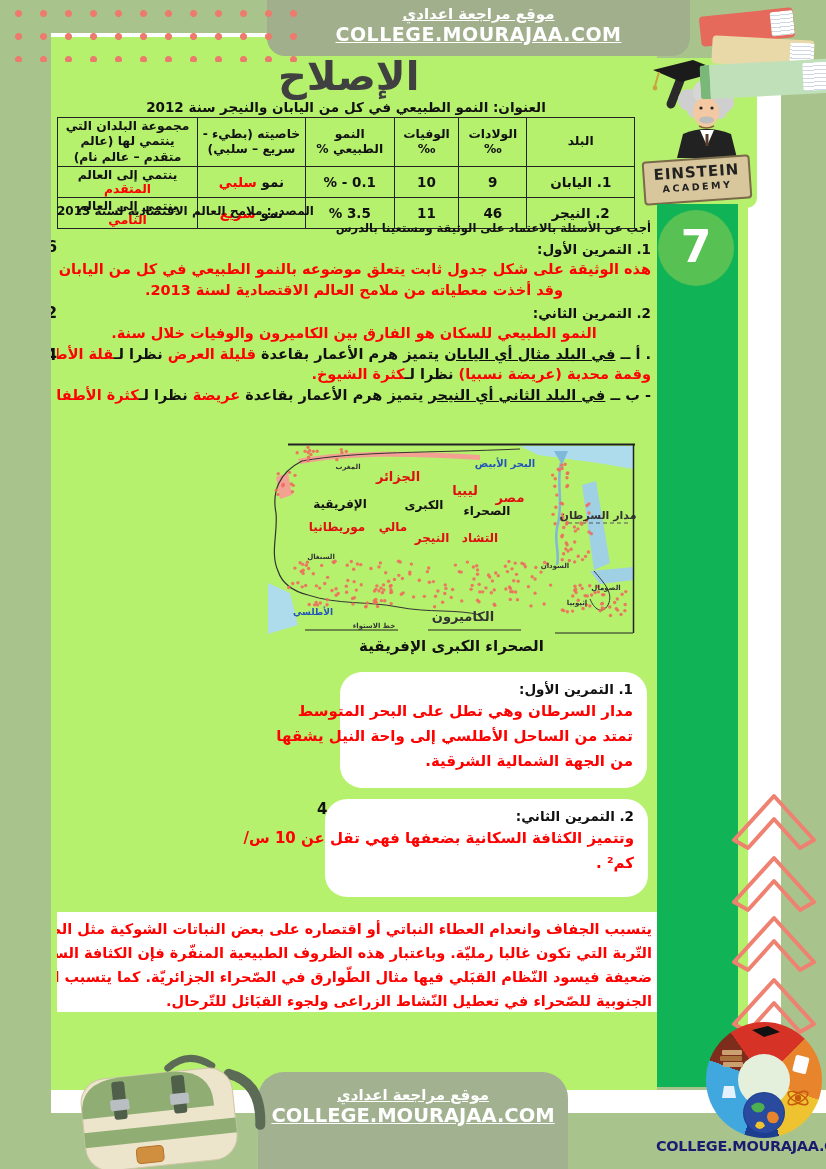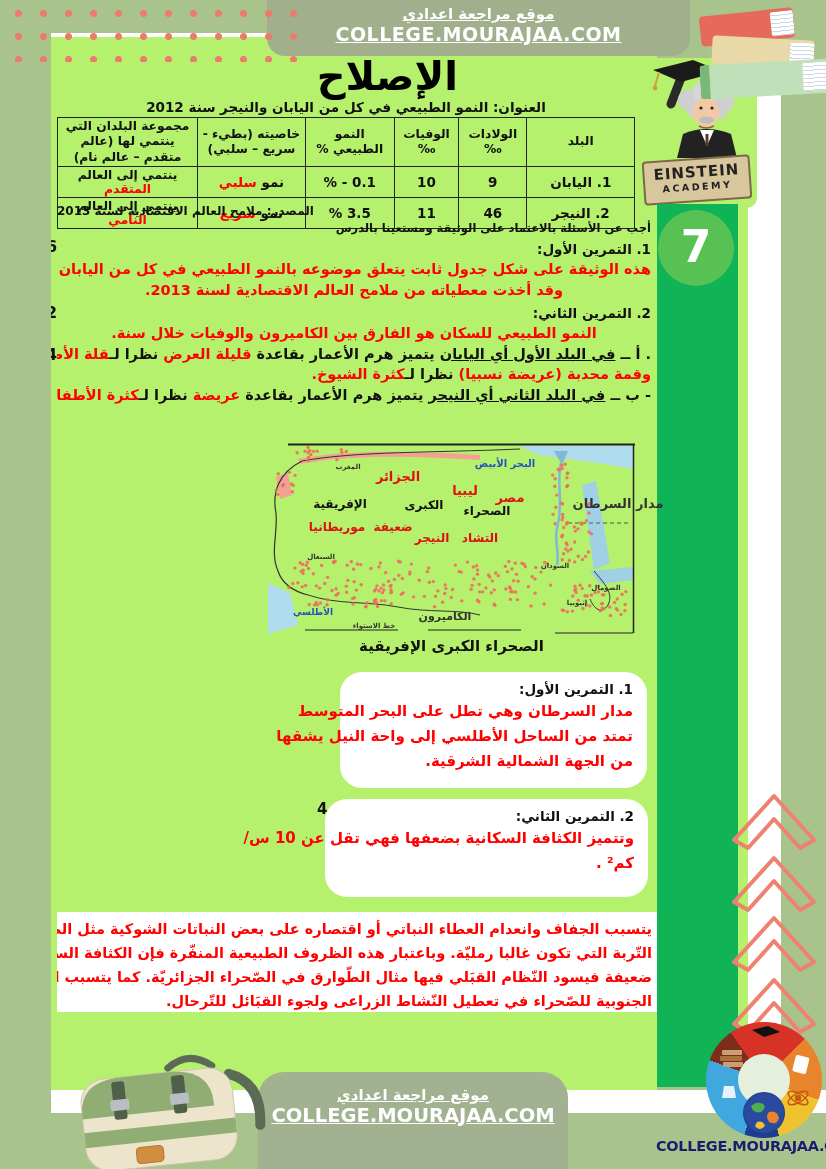--- a/index.html
+++ b/index.html
@@ -15,21 +15,21 @@
      background-size:25px 23px;background-position:6px 2px}
   .hdr-banner{left:267px;top:0;width:423px;height:56px;background:#a1af8d;border-radius:0 0 18px 18px;
      z-index:12;text-align:center;color:#fff}
   .hdr-line1{font-size:15px;margin-top:5px;text-decoration:underline}
   .hdr-line2{font-size:19px;letter-spacing:.5px;text-decoration:underline}
   .right-sliver{left:738px;top:86px;width:10px;height:1004px;background:#b6f16d;z-index:6}
   .right-white{left:748px;top:86px;width:33px;height:1027px;background:#fff;z-index:5}
   .green-strip{left:657px;top:204px;width:81px;height:883px;background:#10b457;z-index:8}
   .circle7{left:658px;top:210px;width:76px;height:76px;border-radius:50%;background:#58c153;z-index:9;
      color:#fff;font-size:44px;text-align:center;line-height:74px}
-  .page-title{left:278px;top:53px;width:180px;z-index:10;color:#000000;font-size:40px;text-align:right}
+  .page-title{left:278px;top:53px;width:180px;z-index:10;color:#404040;font-size:40px;text-align:left}
   
   .doc{color:#111;z-index:10;direction:rtl}
   .tbl-title{left:57px;top:99px;width:578px;text-align:center;font-size:13.5px}
   table.doc-table{left:57px;top:117px;width:578px;border-collapse:collapse;direction:rtl;z-index:10;position:absolute}
   .doc-table th,.doc-table td{border:1.4px solid #222;padding:1px 3px;background:transparent;color:#111}
   .doc-table th{font-size:12.3px;line-height:1.25;height:40px;font-weight:bold}
   .doc-table td{font-size:13.5px;text-align:center;height:23px}
   .red{color:#ff0000}.blk{color:#111}.blk-u{color:#111;text-decoration:underline}
   .ltr{direction:ltr;unicode-bidi:bidi-override}
   .src-line{left:57px;top:204px;font-size:12px}
@@ -184,21 +184,21 @@
   </table>
   <div class="abs doc src-line">المصدر: ملامح العالم الاقتصادية لسنة 2013</div>
   <div class="abs doc instr">أجب عن الأسئلة بالاعتماد على الوثيقة ومستعينا بالدرس</div>
 
   <div class="abs" id="exercises">
       <div class="ex-h">1. التمرين الأول:</div>
       <div class="ex-line al-center"><span class="red">هذه الوثيقة على شكل جدول ثابت يتعلق موضوعه بالنمو الطبيعي في كل من اليابان والنيجر سنة 2012</span></div>
       <div class="ex-line al-center"><span class="red">وقد أخذت معطياته من ملامح العالم الاقتصادية لسنة 2013.</span></div>
       <div class="ex-h">2. التمرين الثاني:</div>
       <div class="ex-line al-center"><span class="red">النمو الطبيعي للسكان هو الفارق بين الكاميرون والوفيات خلال سنة.</span></div>
-      <div class="ex-line al-center"><span class="blk">. أ ــ </span><span class="blk-u">في البلد الأول أي اليابان</span><span class="blk"> يتميز هرم الأعمار بقاعدة </span><span class="red">قليلة العرض</span><span class="blk"> نظرا لـ</span><span class="red">قلة الأطفال</span></div>
+      <div class="ex-line al-center"><span class="blk">. أ ــ </span><span class="blk-u">في البلد مثال أي اليابان</span><span class="blk"> يتميز هرم الأعمار بقاعدة </span><span class="red">قليلة العرض</span><span class="blk"> نظرا لـ</span><span class="red">قلة الأطفال</span></div>
       <div class="ex-line al-left"><span class="red">وقمة محدبة (عريضة نسبيا)</span><span class="blk"> نظرا لـ</span><span class="red">كثرة الشيوخ.</span></div>
       <div class="ex-line al-center"><span class="blk">- ب ــ </span><span class="blk-u">في البلد الثاني أي النيجر</span><span class="blk"> يتميز هرم الأعمار بقاعدة </span><span class="red">عريضة</span><span class="blk"> نظرا لـ</span><span class="red">كثرة الأطفال</span></div>
     </div>
   <div id="margin-marks">
       <div class="abs margin-mark" style="top: 237px;">6</div>
       <div class="abs margin-mark" style="top: 303px;">2</div>
       <div class="abs margin-mark" style="top: 345px;">4</div>
     </div>
 
   <div class="abs map-wrap">
@@ -501,30 +501,30 @@
         </g>
     </svg>
     <div id="map-labels">
         <span class="map-label" style="left: 130px; top: 33px; color: rgb(224, 16, 16); font-size: 13px;">الجزائر</span>
         <span class="map-label" style="left: 197px; top: 47px; color: rgb(224, 16, 16); font-size: 13px;">ليبيا</span>
         <span class="map-label" style="left: 242px; top: 54px; color: rgb(224, 16, 16); font-size: 13px;">مصر</span>
         <span class="map-label" style="left: 219px; top: 68px; color: rgb(17, 17, 17); font-size: 12px;">الصحراء</span>
         <span class="map-label" style="left: 156px; top: 62px; color: rgb(17, 17, 17); font-size: 12px;">الكبرى</span>
         <span class="map-label" style="left: 72px; top: 61px; color: rgb(17, 17, 17); font-size: 12px;">الإفريقية</span>
         <span class="map-label" style="left: 69px; top: 84px; color: rgb(224, 16, 16); font-size: 12px;">موريطانيا</span>
-        <span class="map-label" style="left: 125px; top: 84px; color: rgb(224, 16, 16); font-size: 12px;">ضعيفة</span>
+        <span class="map-label" style="left: 125px; top: 84px; color: rgb(224, 16, 16); font-size: 12px;">مالي</span>
         <span class="map-label" style="left: 164px; top: 95px; color: rgb(224, 16, 16); font-size: 12px;">النيجر</span>
         <span class="map-label" style="left: 212px; top: 95px; color: rgb(224, 16, 16); font-size: 12px;">التشاد</span>
         <span class="map-label" style="left: 80px; top: 24px; color: rgb(51, 51, 51); font-size: 7px;">المغرب</span>
         <span class="map-label" style="left: 237px; top: 21px; color: rgb(34, 85, 187); font-size: 10px;">البحر الأبيض</span>
-        <span class="map-label" style="left: 330px; top: 60px; color: rgb(51, 51, 51); font-size: 13px; margin-left: 20px;">مدار السرطان</span>
+        <span class="map-label" style="left: 330px; top: 72px; color: rgb(51, 51, 51); font-size: 11px;">مدار السرطان</span>
         <span class="map-label" style="left: 287px; top: 123px; color: rgb(51, 51, 51); font-size: 7px;">السودان</span>
         <span class="map-label" style="left: 338px; top: 145px; color: rgb(51, 51, 51); font-size: 7px;">الصومال</span>
         <span class="map-label" style="left: 309px; top: 160px; color: rgb(51, 51, 51); font-size: 7px;">إثيوبيا</span>
-        <span class="map-label" style="left: 177px; top: 173px; color: rgb(51, 51, 51); font-size: 11px;">الكاميرون</span>
+        <span class="map-label" style="left: 195px; top: 173px; color: rgb(51, 51, 51); font-size: 13px;">الكاميرون</span>
         <span class="map-label" style="left: 53px; top: 114px; color: rgb(51, 51, 51); font-size: 7px;">السنغال</span>
         <span class="map-label" style="left: 45px; top: 169px; color: rgb(34, 85, 187); font-size: 9px;">الأطلسي</span>
         <span class="map-label" style="left: 106px; top: 183px; color: rgb(51, 51, 51); font-size: 7px;">خط الاستواء</span>
       </div>
     <div class="map-caption">الصحراء الكبرى الإفريقية</div>
   </div>
 
   <div class="abs ansbox box1">
     <div class="ex-h">1. التمرين الأول:</div>
     <div class="box-line">مدار السرطان وهي تطل على البحر  المتوسط</div>

